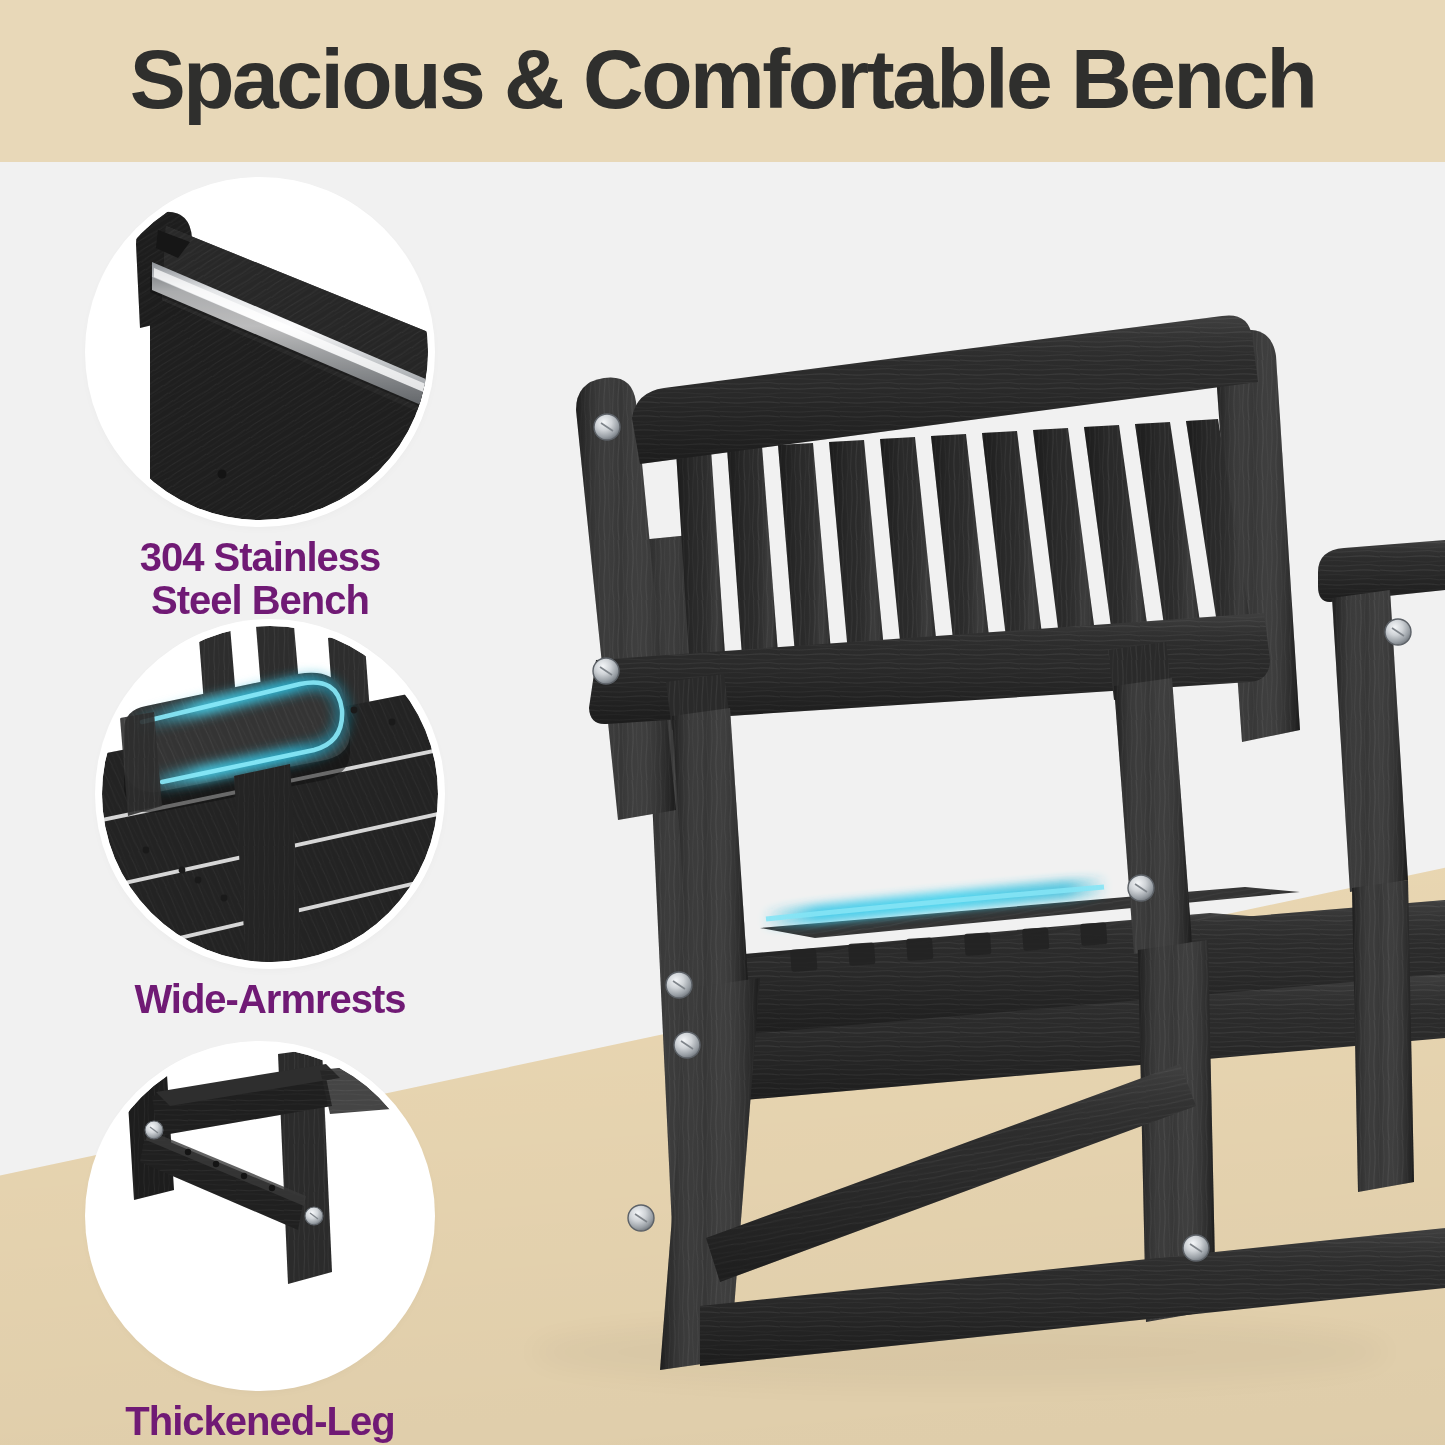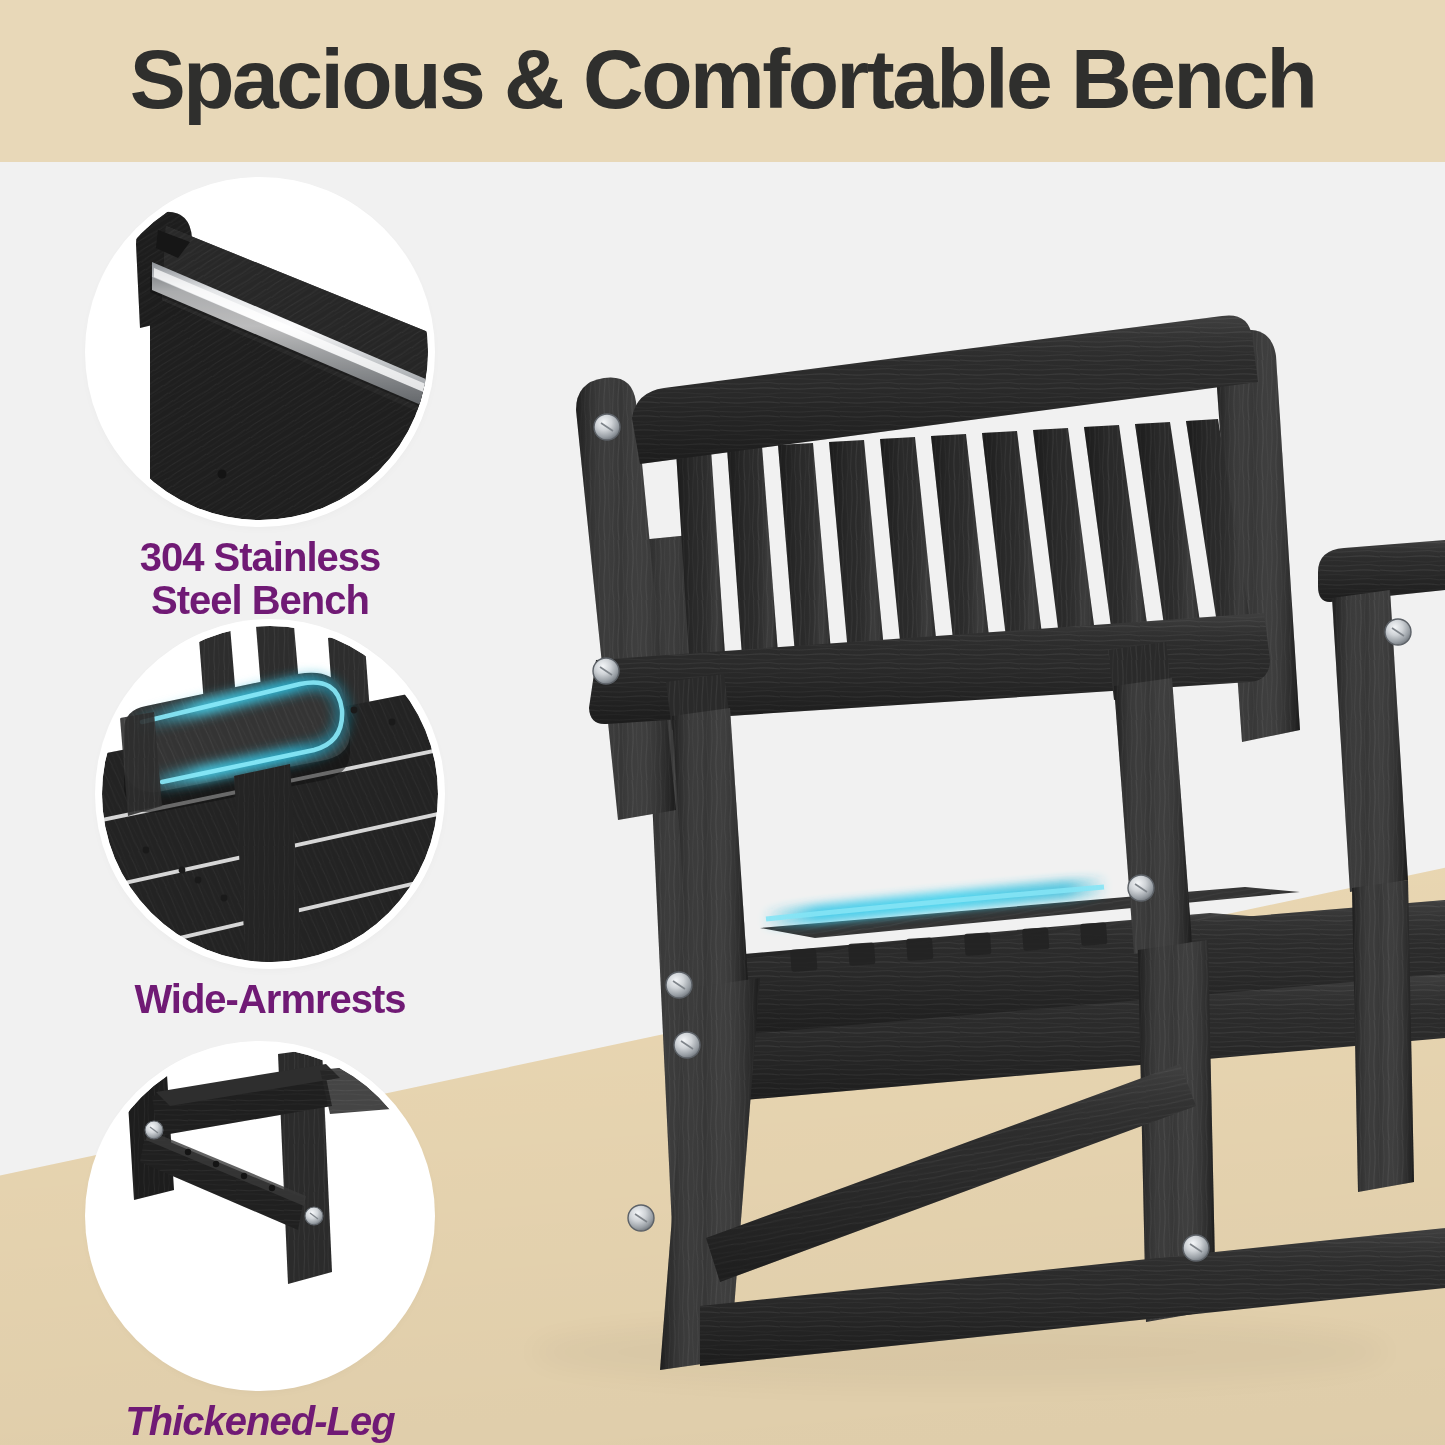--- a/index.html
+++ b/index.html
@@ -92,21 +92,21 @@
     font-size:40px;
     font-weight:700;
     letter-spacing:-1.0px;
     line-height:1.07;
     color:#701a75;
     font-stretch:condensed;
   }
 
   #callout-1 { left:0; top:22px; }
   #callout-2 { left:0; top:464px;margin-left:10px; }
-  #callout-3 { left:0; top:886px;font-style:italic; }
+  #callout-3 { left:0; top:886px; }
 </style>
 </head>
 <body>
 
 <div id="canvas">
 
   <div id="bg-gray"></div>
   <div id="bg-beige"></div>
   <div id="bg-beige-shade"></div>
 

